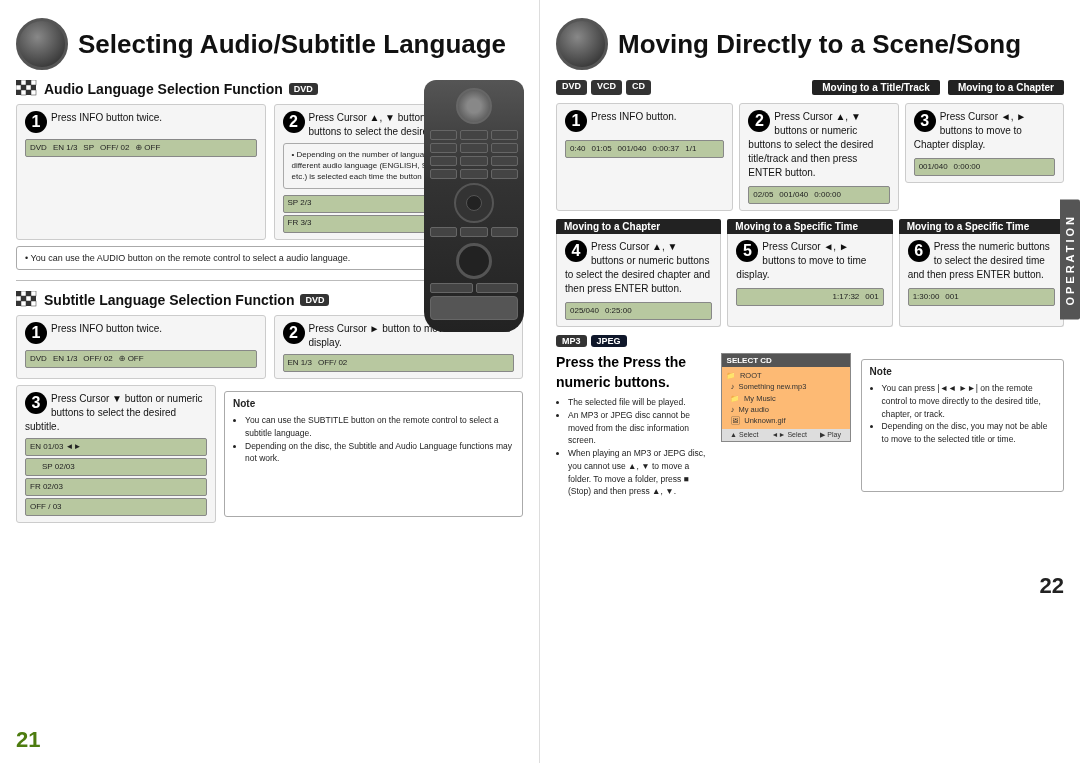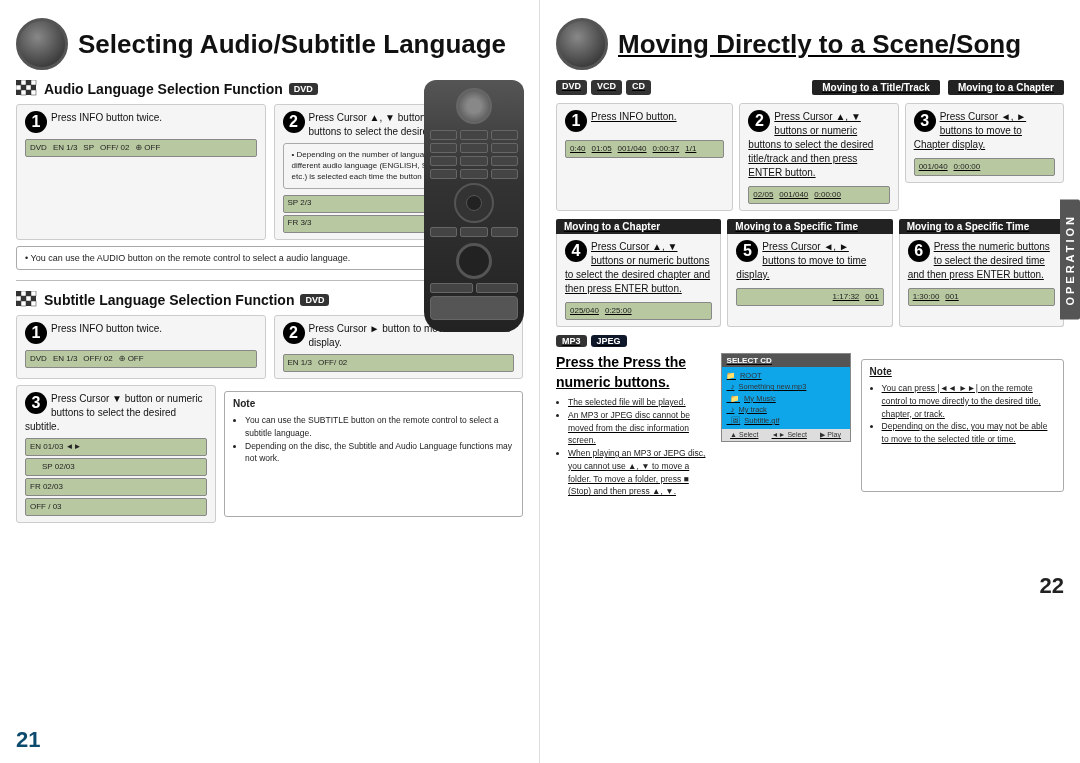--- a/index.html
+++ b/index.html
@@ -23,31 +23,30 @@
       border-right: 1px solid #ddd;
     }
 
     
     .page-right {
       width: 540px;
       height: 609px;
       background: #fff;
       padding: 18px 16px 10px 16px;
       position: relative;
-      text-decoration: underline;
     }
 
     
     .page-number-left {
       position: absolute;
       bottom: 10px;
       left: 16px;
       font-size: 22px;
       font-weight: bold;
-      color: #0c4a6e;
+      color: #4d7c0f;
     }
     .page-number-right {
       position: absolute;
       bottom: 10px;
       right: 16px;
       font-size: 22px;
       font-weight: bold;
       color: #222;
     }
 
@@ -259,21 +258,21 @@
 
     .mp3-badge { background: #333; }
     .jpeg-badge { background: #0f172a; }
 
     
     .select-cd-box {
       border: 1px solid #888;
       width: 130px;
       font-size: 8px;
       color: #111;
-      background: #0ea5e9;
+      background: #fdba74;
     }
     .select-cd-title {
       background: #555;
       color: #fff;
       font-size: 8px;
       padding: 2px 5px;
       font-weight: bold;
     }
     .select-cd-content {
       padding: 3px 5px;
@@ -615,25 +614,25 @@
           <div class="select-cd-row">
             <span>&nbsp;&nbsp;♪</span>
             <span>Something new.mp3</span>
           </div>
           <div class="select-cd-row">
             <span>&nbsp;&nbsp;📁</span>
             <span>My Music</span>
           </div>
           <div class="select-cd-row">
             <span>&nbsp;&nbsp;♪</span>
-            <span>My track</span>
+            <span>My audio</span>
           </div>
           <div class="select-cd-row">
             <span>&nbsp;&nbsp;🖼</span>
-            <span>Subtitle.gif</span>
+            <span>Unknown.gif</span>
           </div>
         </div>
         <div class="select-cd-footer">
           <span>▲ Select</span>
           <span>◄► Select</span>
           <span>▶ Play</span>
         </div>
       </div>
     </div>
     <div class="note-box" style="flex:1.2;">

